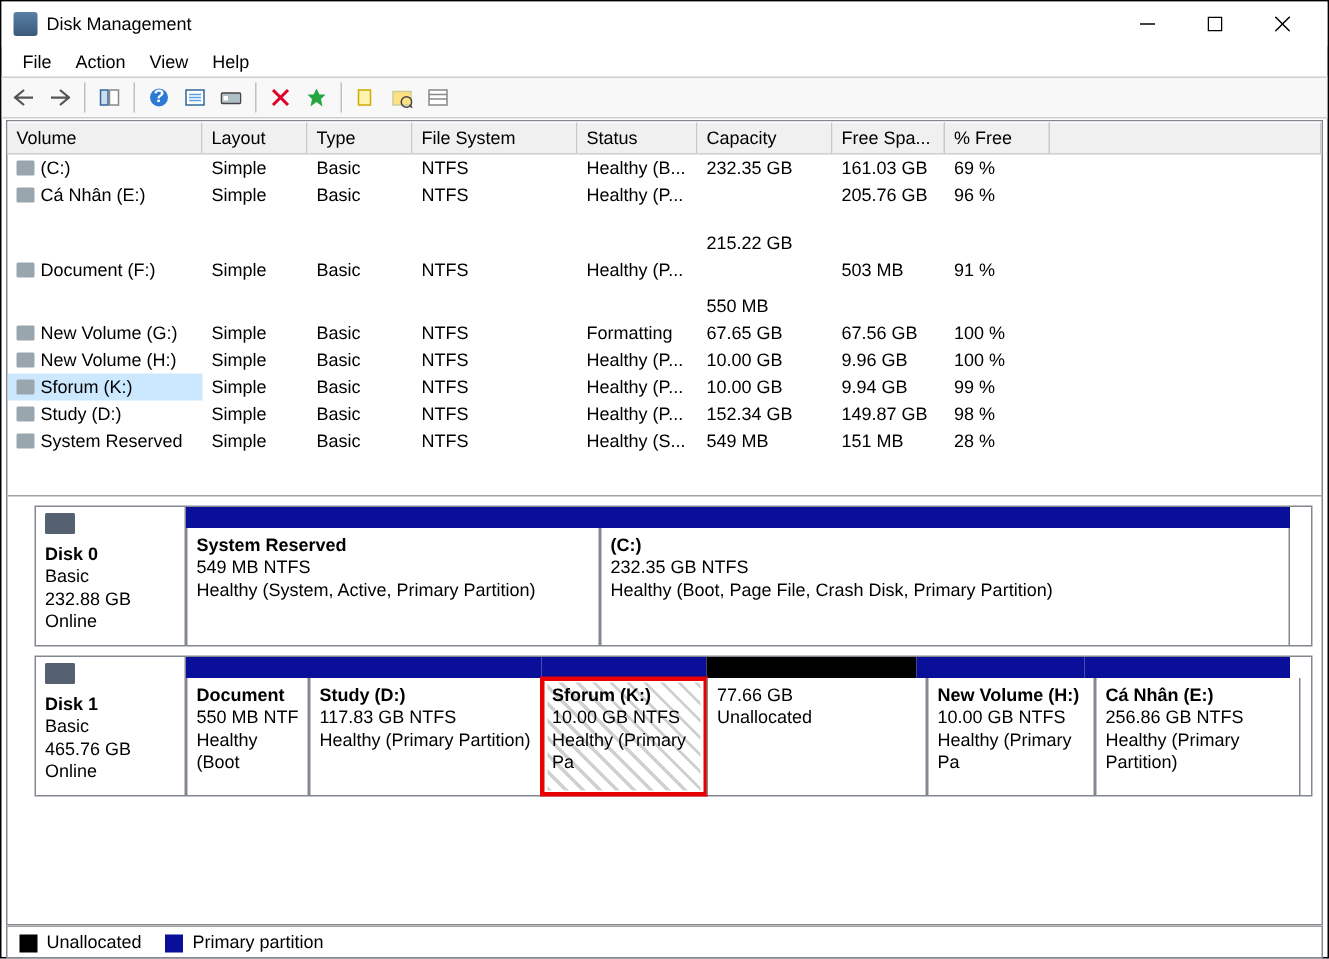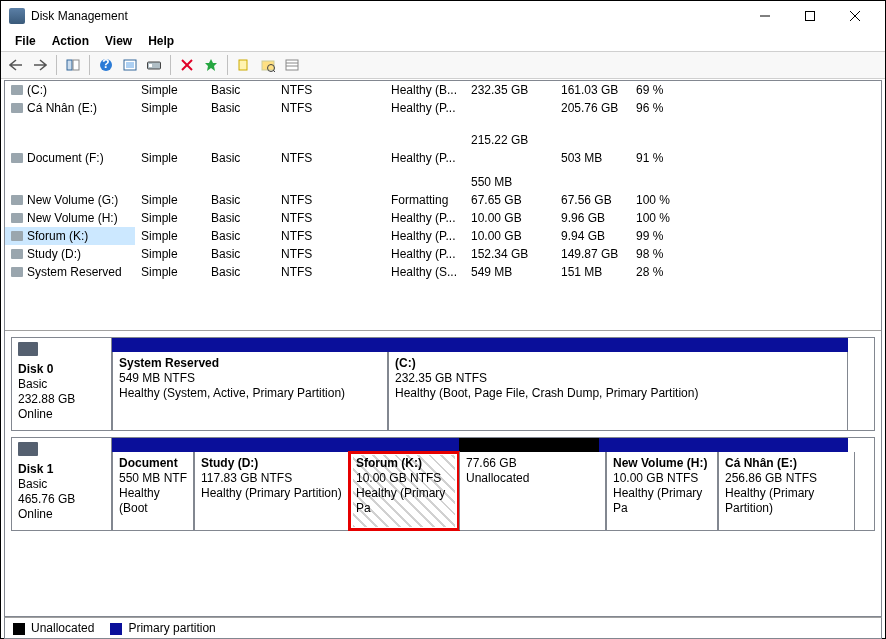--- a/index.html
+++ b/index.html
@@ -2,35 +2,35 @@
 <html><head>
 <meta charset="utf-8">
 <style>
 * { margin: 0; padding: 0; box-sizing: border-box; font-family: "Segoe UI", Tahoma, sans-serif; font-size: 12px; }
 body { background: #fff; width: 886px; height: 639px; overflow: hidden; border: 1px solid #000; }
 .titlebar { background: #fff; height: 30px; display: flex; align-items: center; padding: 0 8px; color: #000; }
 .titlebar .app-icon { width: 16px; height: 16px; margin-right: 6px; background: linear-gradient(#5b7fa6,#3a5a7a); border-radius: 2px; display:inline-block; }
 .titlebar .title { flex: 1; }
 .winbtns { display: flex; }
 .winbtn { width: 45px; height: 30px; display: flex; align-items: center; justify-content: center; }
-.menubar { height: 20px; display: flex; align-items: center; padding: 0 6px; gap: 0; font-weight: bold; }
+.menubar { height: 20px; display: flex; align-items: center; padding: 0 6px; gap: 0; }
 .menuitem { padding: 2px 8px; }
 .toolbar { height: 28px; border-top: 1px solid #d0d0d0; border-bottom: 1px solid #d0d0d0; display: flex; align-items: center; padding: 0 4px; gap: 2px; background: #f8f8f8; }
 .tbtn { width: 22px; height: 22px; display: flex; align-items: center; justify-content: center; border: 1px solid transparent; }
 .tsep { width: 1px; height: 20px; background: #c0c0c0; margin: 0 3px; }
 .content { position: absolute; top: 80px; bottom: 22px; left: 4px; right: 4px; border: 1px solid #828790; display:flex; flex-direction:column; }
 .volpane { height: 250px; overflow: hidden; border-bottom: 1px solid #a0a0a0; }
 .volhead { display: flex; background: #fff; border-bottom: 0; }
 .volhead .col, .volrow .col { border-right: 1px solid #d0d0d0; padding: 2px 6px; white-space: nowrap; overflow: hidden; text-overflow: ellipsis; }
 .volhead .col { background: #f0f0f0; border-top: 1px solid #fff; border-bottom: 1px solid #d0d0d0; padding: 3px 6px; border-right: 1px solid #c8c8c8;}
 .volrow { display: flex; }
 .volrow.selected .colsel { background: #cce8ff; }
 .drv-ico { width: 12px; height: 10px; display:inline-block; background:#9aa6ae; border-radius:1px; margin-right:4px; position:relative; top:1px;}
 .diskpane { flex: 1; overflow: auto; padding: 6px 6px 0 6px; display:flex; flex-direction:column; gap:6px;}
-.diskrow { display: flex; border: 1px solid #828790; min-height: 94px; background:#fff; }
+.diskrow { display: flex; border: 1px solid #828790; min-height: 94px; background:#fff;margin-left:12px; }
 .diskinfo { width: 100px; border-right: 1px solid #828790; padding: 4px 6px; line-height: 1.25; }
 .diskinfo .dicon { width: 20px; height: 14px; background:#556070; display:inline-block; margin-bottom:2px; border-radius:1px;}
 .diskparts { flex: 1; display: flex; flex-direction: column; }
 .barstrip { height: 14px; display: flex; }
 .barstrip .bseg { height:100%; }
 .partsrow { flex:1; display:flex; }
 .part { border-left: 1px solid #828790; border-right: 1px solid #828790; padding: 4px 6px; overflow: hidden; line-height:1.25; position:relative; }
 .bar-blue { background: #0a0f9a; }
 .bar-black { background: #000; }
 .part .hatch { position:absolute; inset:0; background: repeating-linear-gradient(45deg, rgba(0,0,0,0.18) 0 2px, transparent 2px 8px); pointer-events:none;}
@@ -140,20 +140,31 @@
       <svg width="14" height="12">
         <rect x="1" y="1" width="12" height="10" fill="#fff" stroke="#888"></rect>
         <line x1="1" y1="4" x2="13" y2="4" stroke="#888"></line>
         <line x1="1" y1="7" x2="13" y2="7" stroke="#888"></line>
       </svg>
     </div>
 </div>
 
 <div class="content">
   <div class="volpane">
+    <div class="volhead" id="volhead">
+        <div class="col" style="width: 130px;">Volume</div>
+        <div class="col" style="width: 70px;">Layout</div>
+        <div class="col" style="width: 70px;">Type</div>
+        <div class="col" style="width: 110px;">File System</div>
+        <div class="col" style="width: 80px;">Status</div>
+        <div class="col" style="width: 90px;">Capacity</div>
+        <div class="col" style="width: 75px;">Free Spa...</div>
+        <div class="col" style="width: 70px;">% Free</div>
+        <div class="col" style="flex: 1 1 0%;"></div>
+      </div>
     <div id="volbody">
         <div class="volrow">
           <div class="col" style="width: 130px; border-right: none;"><span class="drv-ico"></span><span>(C:)</span></div>
           <div class="col" style="width: 70px; border-right: none;"><span>Simple</span></div>
           <div class="col" style="width: 70px; border-right: none;"><span>Basic</span></div>
           <div class="col" style="width: 110px; border-right: none;"><span>NTFS</span></div>
           <div class="col" style="width: 80px; border-right: none;"><span>Healthy (B...</span></div>
           <div class="col" style="width: 90px; border-right: none;"><span>232.35 GB</span></div>
           <div class="col" style="width: 75px; border-right: none;"><span>161.03 GB</span></div>
           <div class="col" style="width: 70px; border-right: none;"><span>69 %</span></div>
@@ -240,21 +251,21 @@
           </div>
           <div class="partsrow">
             <div class="part" style="width: 276px;">
               <div class="part-title">System Reserved</div>
               <div>549 MB NTFS</div>
               <div>Healthy (System, Active, Primary Partition)</div>
             </div>
             <div class="part" style="width: 460px;">
               <div class="part-title">(C:)</div>
               <div>232.35 GB NTFS</div>
-              <div>Healthy (Boot, Page File, Crash Dump, Primary Partition)</div>
+              <div>Healthy (Boot, Page File, Crash Disk, Primary Partition)</div>
             </div>
           </div>
         </div>
       </div>
       <div class="diskrow">
         <div class="diskinfo"><span class="dicon"></span><div style="font-weight:bold">Disk 1</div><div>Basic</div><div>465.76 GB</div><div>Online</div></div>
         <div class="diskparts">
           <div class="barstrip">
             <div class="bseg bar-blue" style="width: 82px;"></div>
             <div class="bseg bar-blue" style="width: 155px;"></div>

